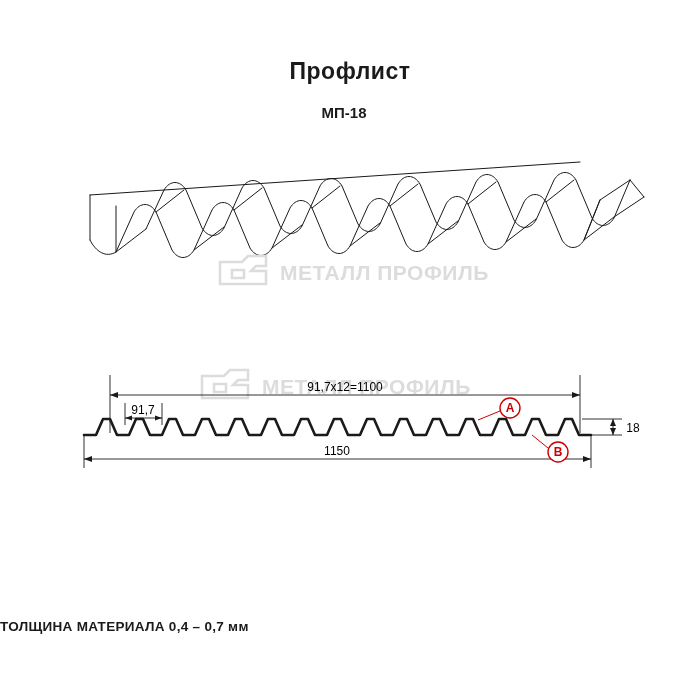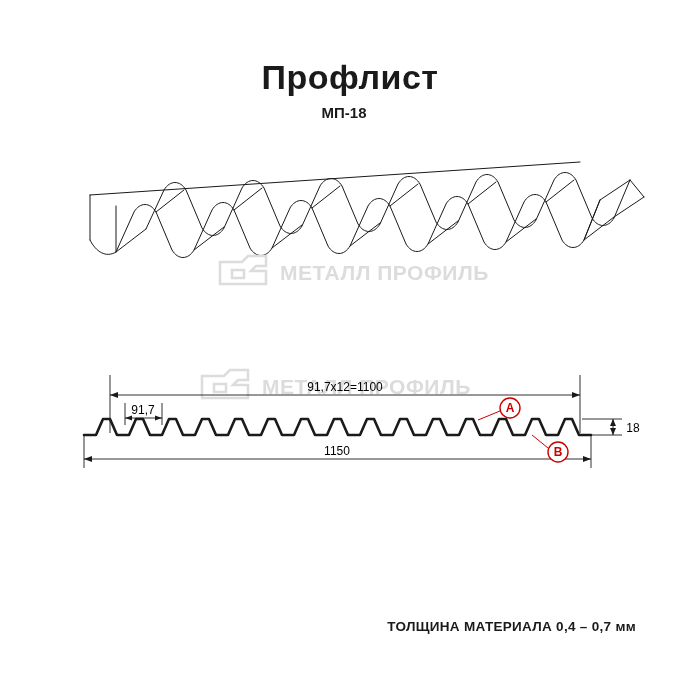--- a/index.html
+++ b/index.html
@@ -19,41 +19,41 @@
     position: relative;
     width: 700px;
     height: 700px;
   }
   .title {
     position: absolute;
     top: 58px;
     left: 0;
     width: 700px;
     text-align: center;
-    font-size: 34px;
+    font-size: 23px;
     font-weight: bold;
     letter-spacing: 0.5px;
     color: #1a1a1a;
   }
   .subtitle {
     position: absolute;
     top: 104px;
     left: 0;
     width: 688px;
     text-align: center;
     font-size: 15px;
     font-weight: bold;
     color: #1a1a1a;
   }
   .footer-note {
     position: absolute;
     top: 619px;
     left: 0;
     width: 636px;
-    text-align: right;
+    text-align: left;
     font-size: 13.5px;
     font-weight: bold;
     letter-spacing: 0.3px;
     color: #1a1a1a;
   }
   .iso-wrap {
     position: absolute;
     top: 140px;
     left: 60px;
     width: 590px;

